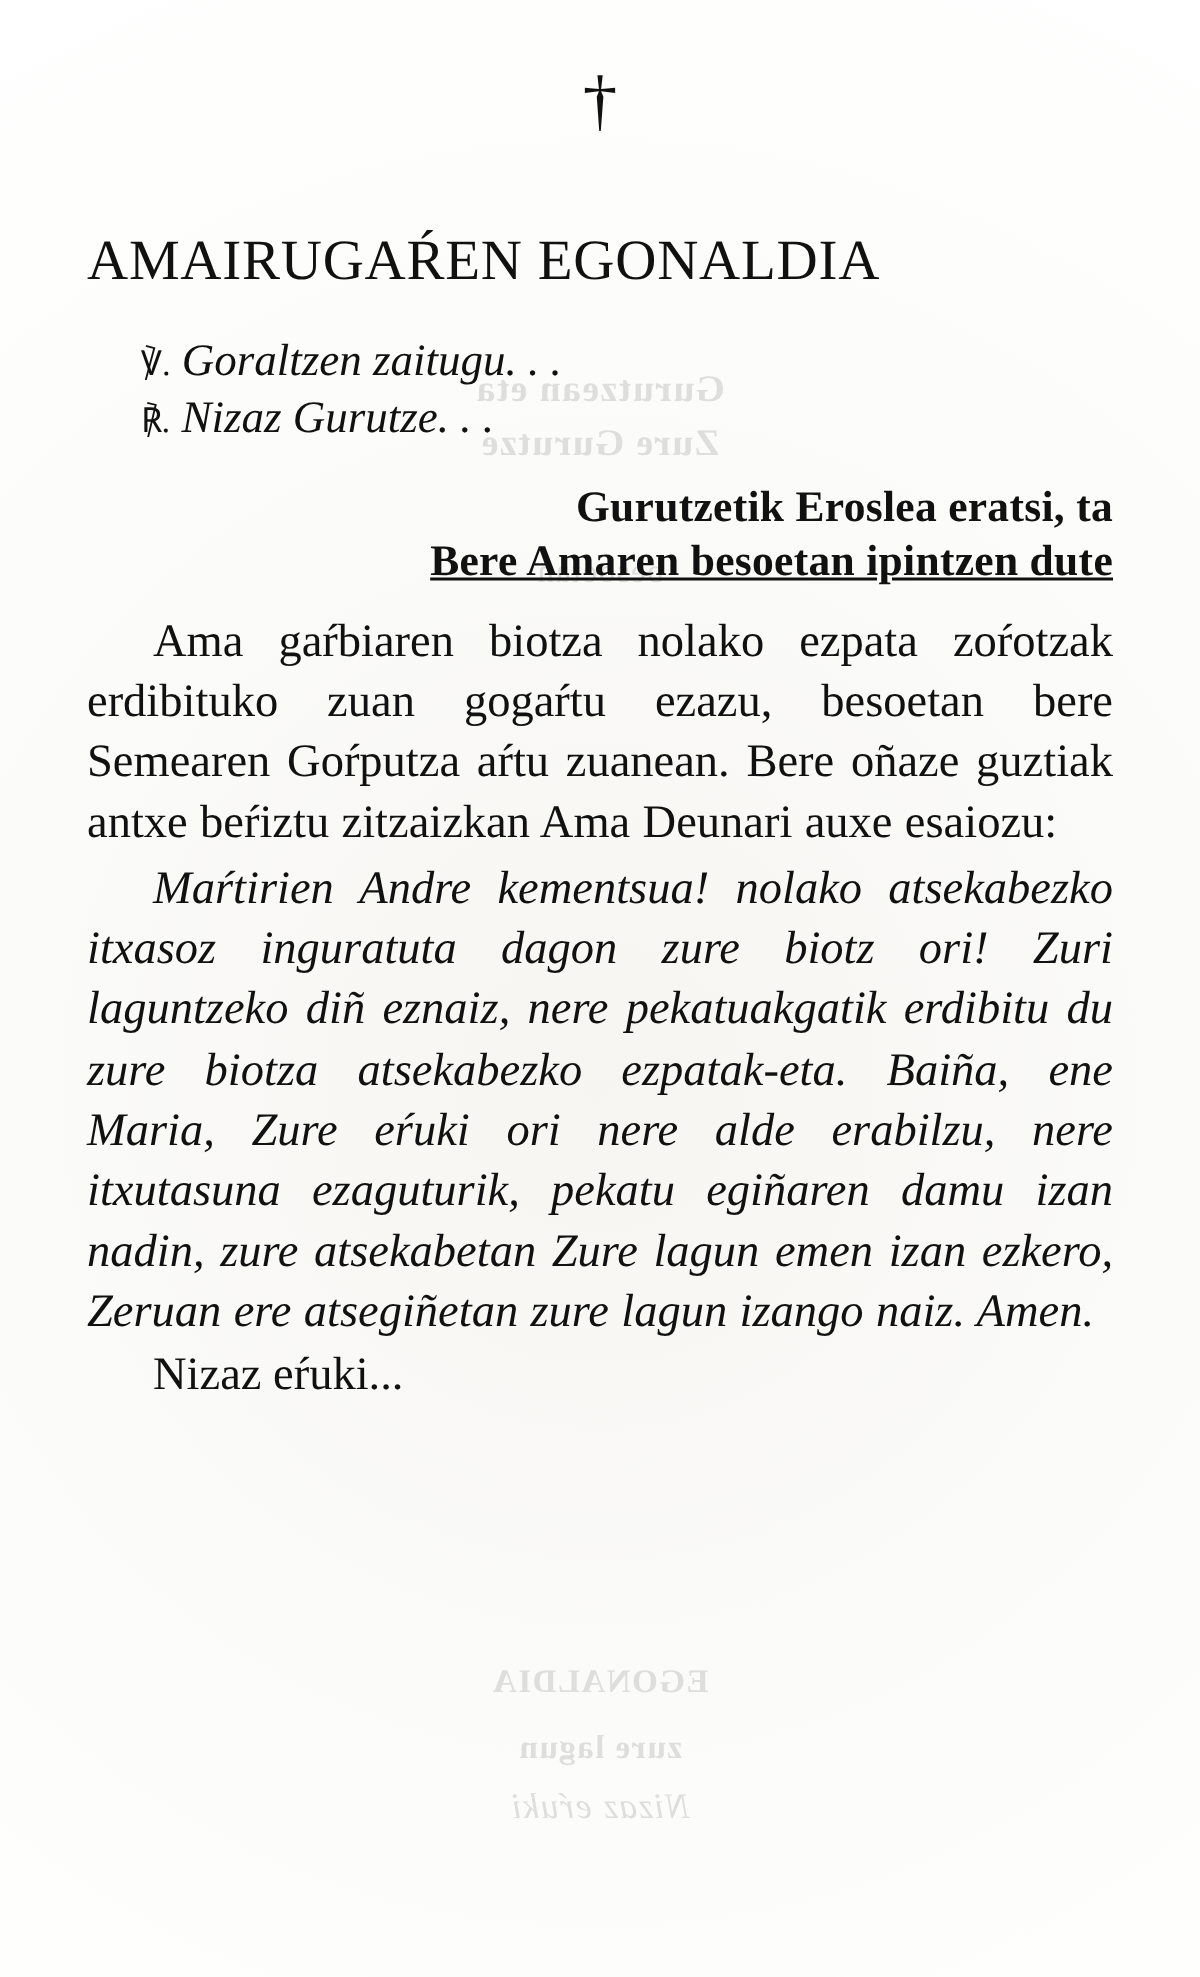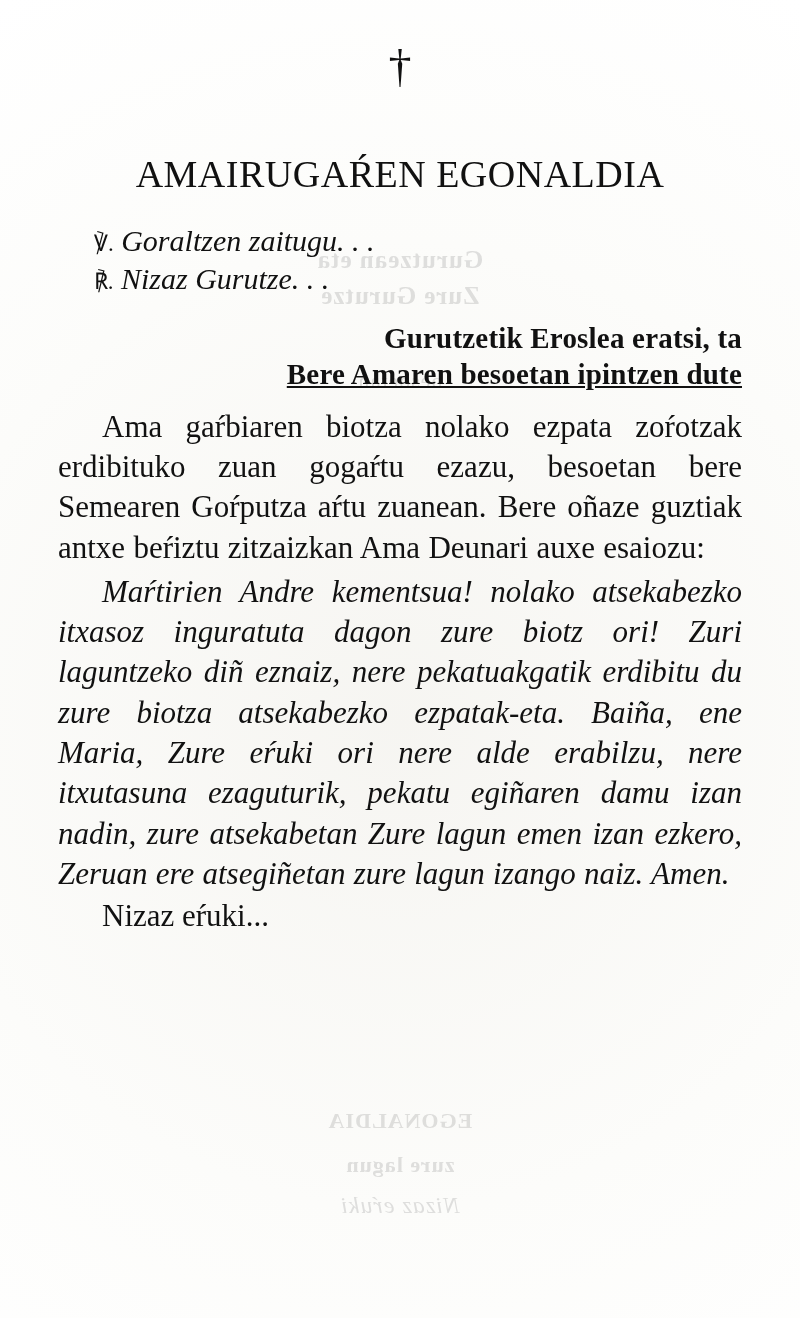--- a/index.html
+++ b/index.html
@@ -51,21 +51,21 @@
     line-height: 1;
     margin-top: 44px;
     color: #111;
     font-family: "Liberation Serif", serif;
   }
 
   h1.title {
     font-size: 38px;
     font-weight: normal;
     letter-spacing: 0.5px;
-    text-align: center;
+    text-align: left;
     margin: 62px 0 0 0;
     font-family: "Liberation Serif", serif;
   }
 
   .versicle-block {
     margin-top: 26px;
     margin-left: 36px;
   }
   .versicle {
     font-style: italic;

